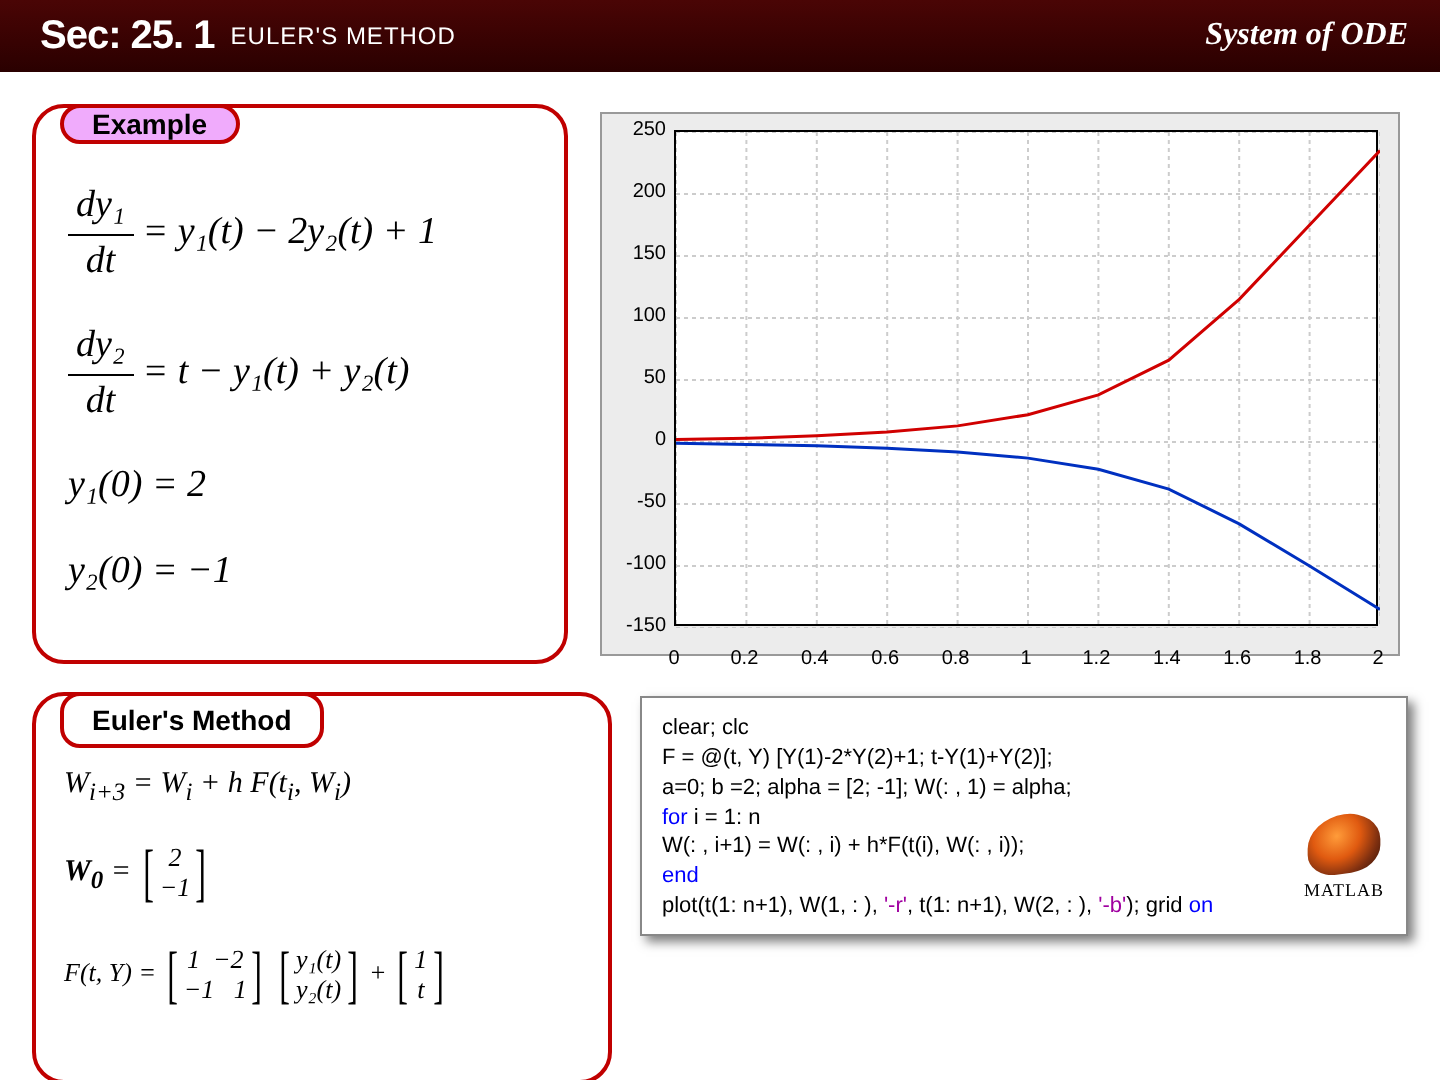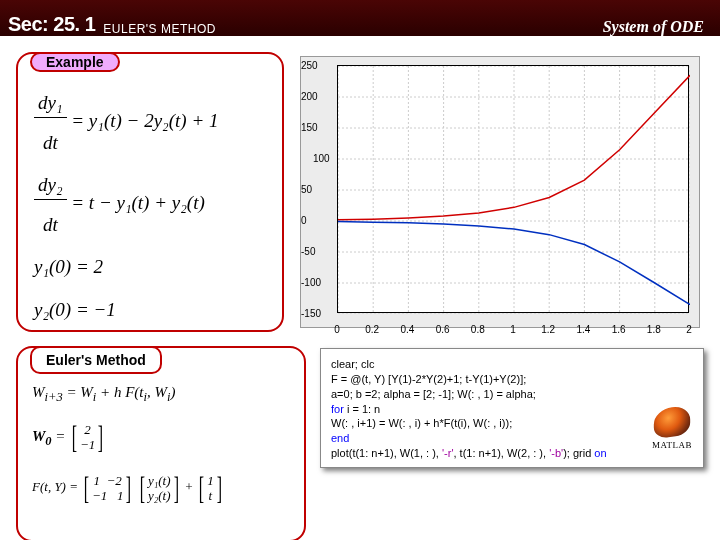--- a/index.html
+++ b/index.html
@@ -10,22 +10,22 @@
     font-family: Arial, sans-serif;
     position: relative;
     overflow: hidden;
   }
   .title-bar {
     background: #3b0000;
     background: linear-gradient(to bottom, #4a0505, #2a0000);
     color: #fff;
     height: 36px;
     display: flex;
-    align-items: flex-end;
-    padding: 0 8px;
+    align-items: center;
+    padding: 0 20px;
     position: relative;
   }
   .title-sec {
     font-family: "Arial Black", Arial, sans-serif;
     font-weight: 900;
     font-size: 20px;
     letter-spacing: -0.5px;
   }
   .title-method {
     font-size: 12px;
@@ -73,21 +73,21 @@
     font-style: italic;
   }
   .eqs .row { margin-bottom: 16px; }
   .frac {
     display: inline-block;
     vertical-align: middle;
     text-align: center;
     font-style: italic;
   }
   .frac .num { display:block; border-bottom:1px solid #000; padding:0 4px; }
-  .frac .den { display:block; padding:0 4px;margin-top:12px; }
+  .frac .den { display:block; padding:0 4px; }
 
   .chart-box {
     position: absolute;
     top: 20px;
     left: 300px;
     width: 400px;
     height: 272px;
     background: #ececec;
     border: 1px solid #999;
   }
@@ -97,21 +97,21 @@
     left: 36px;
     width: 352px;
     height: 248px;
     background: #fff;
     border: 1px solid #000;
   }
   .ytick {
     position: absolute;
     left: 0;
     width: 32px;
-    text-align: left;
+    text-align: right;
     font-size: 10px;
     color: #000;
     transform: translateY(-50%);
   }
   .xtick {
     position: absolute;
     bottom: -4px;
     font-size: 10px;
     color: #000;
     transform: translate(-50%, 100%);

